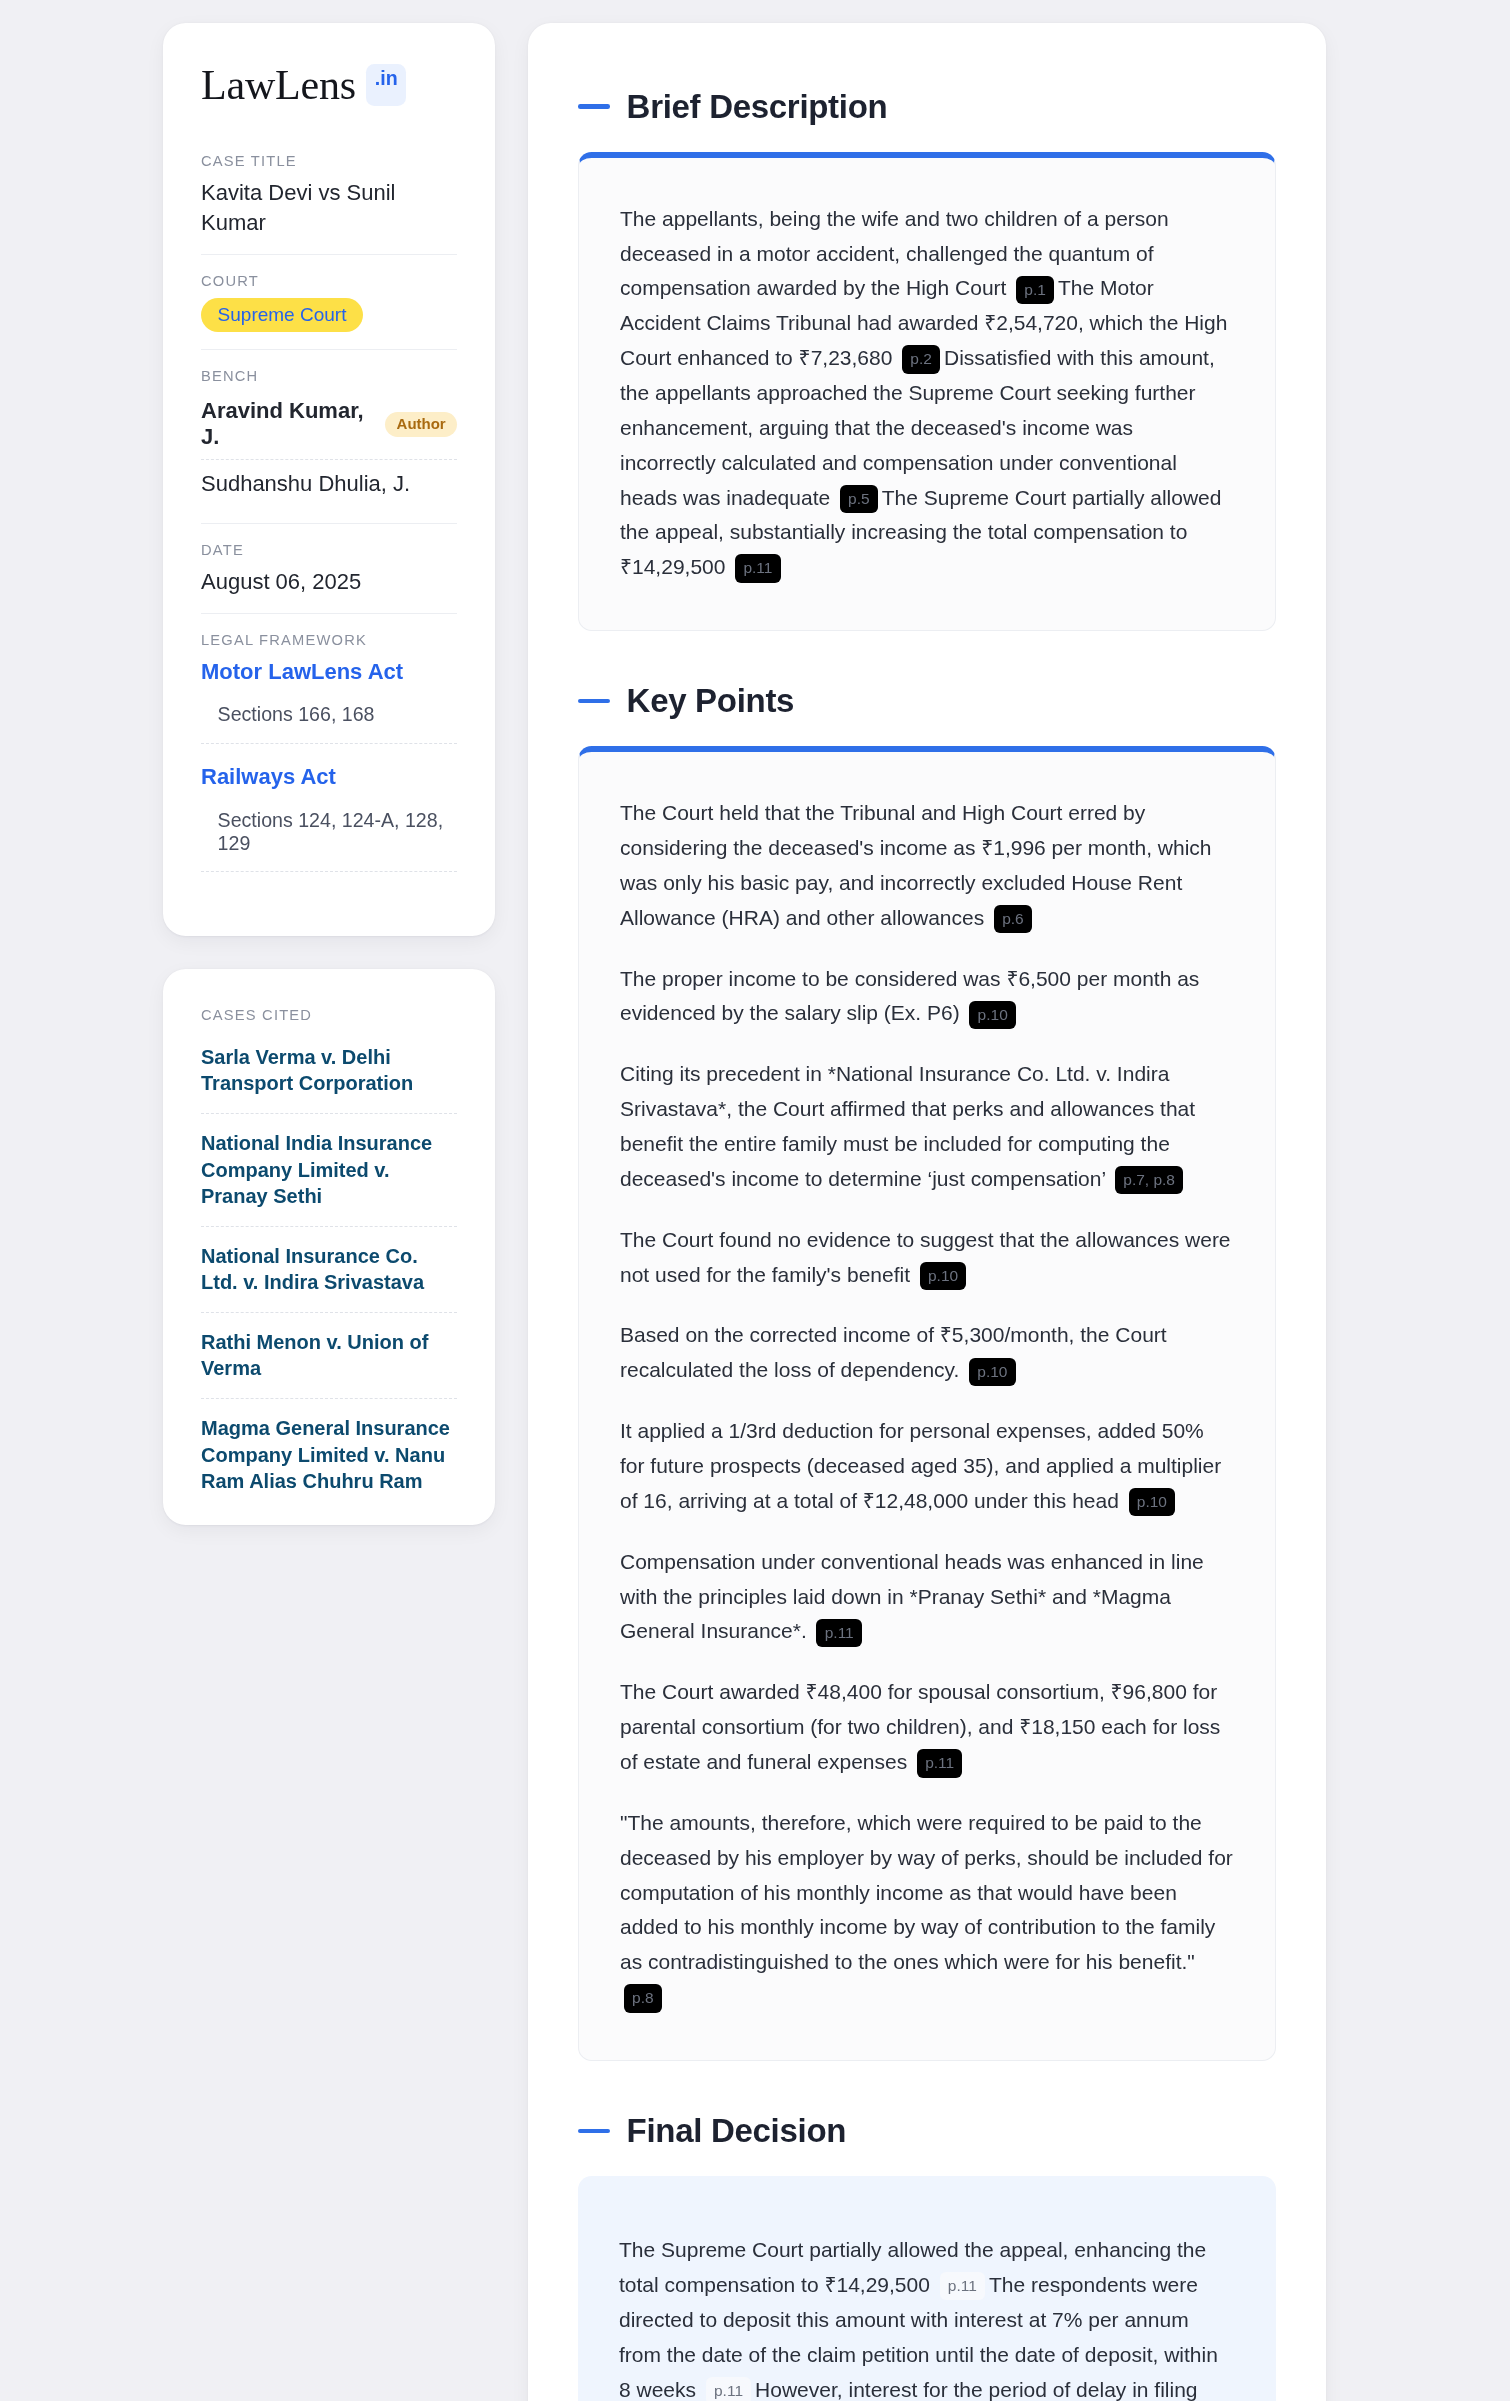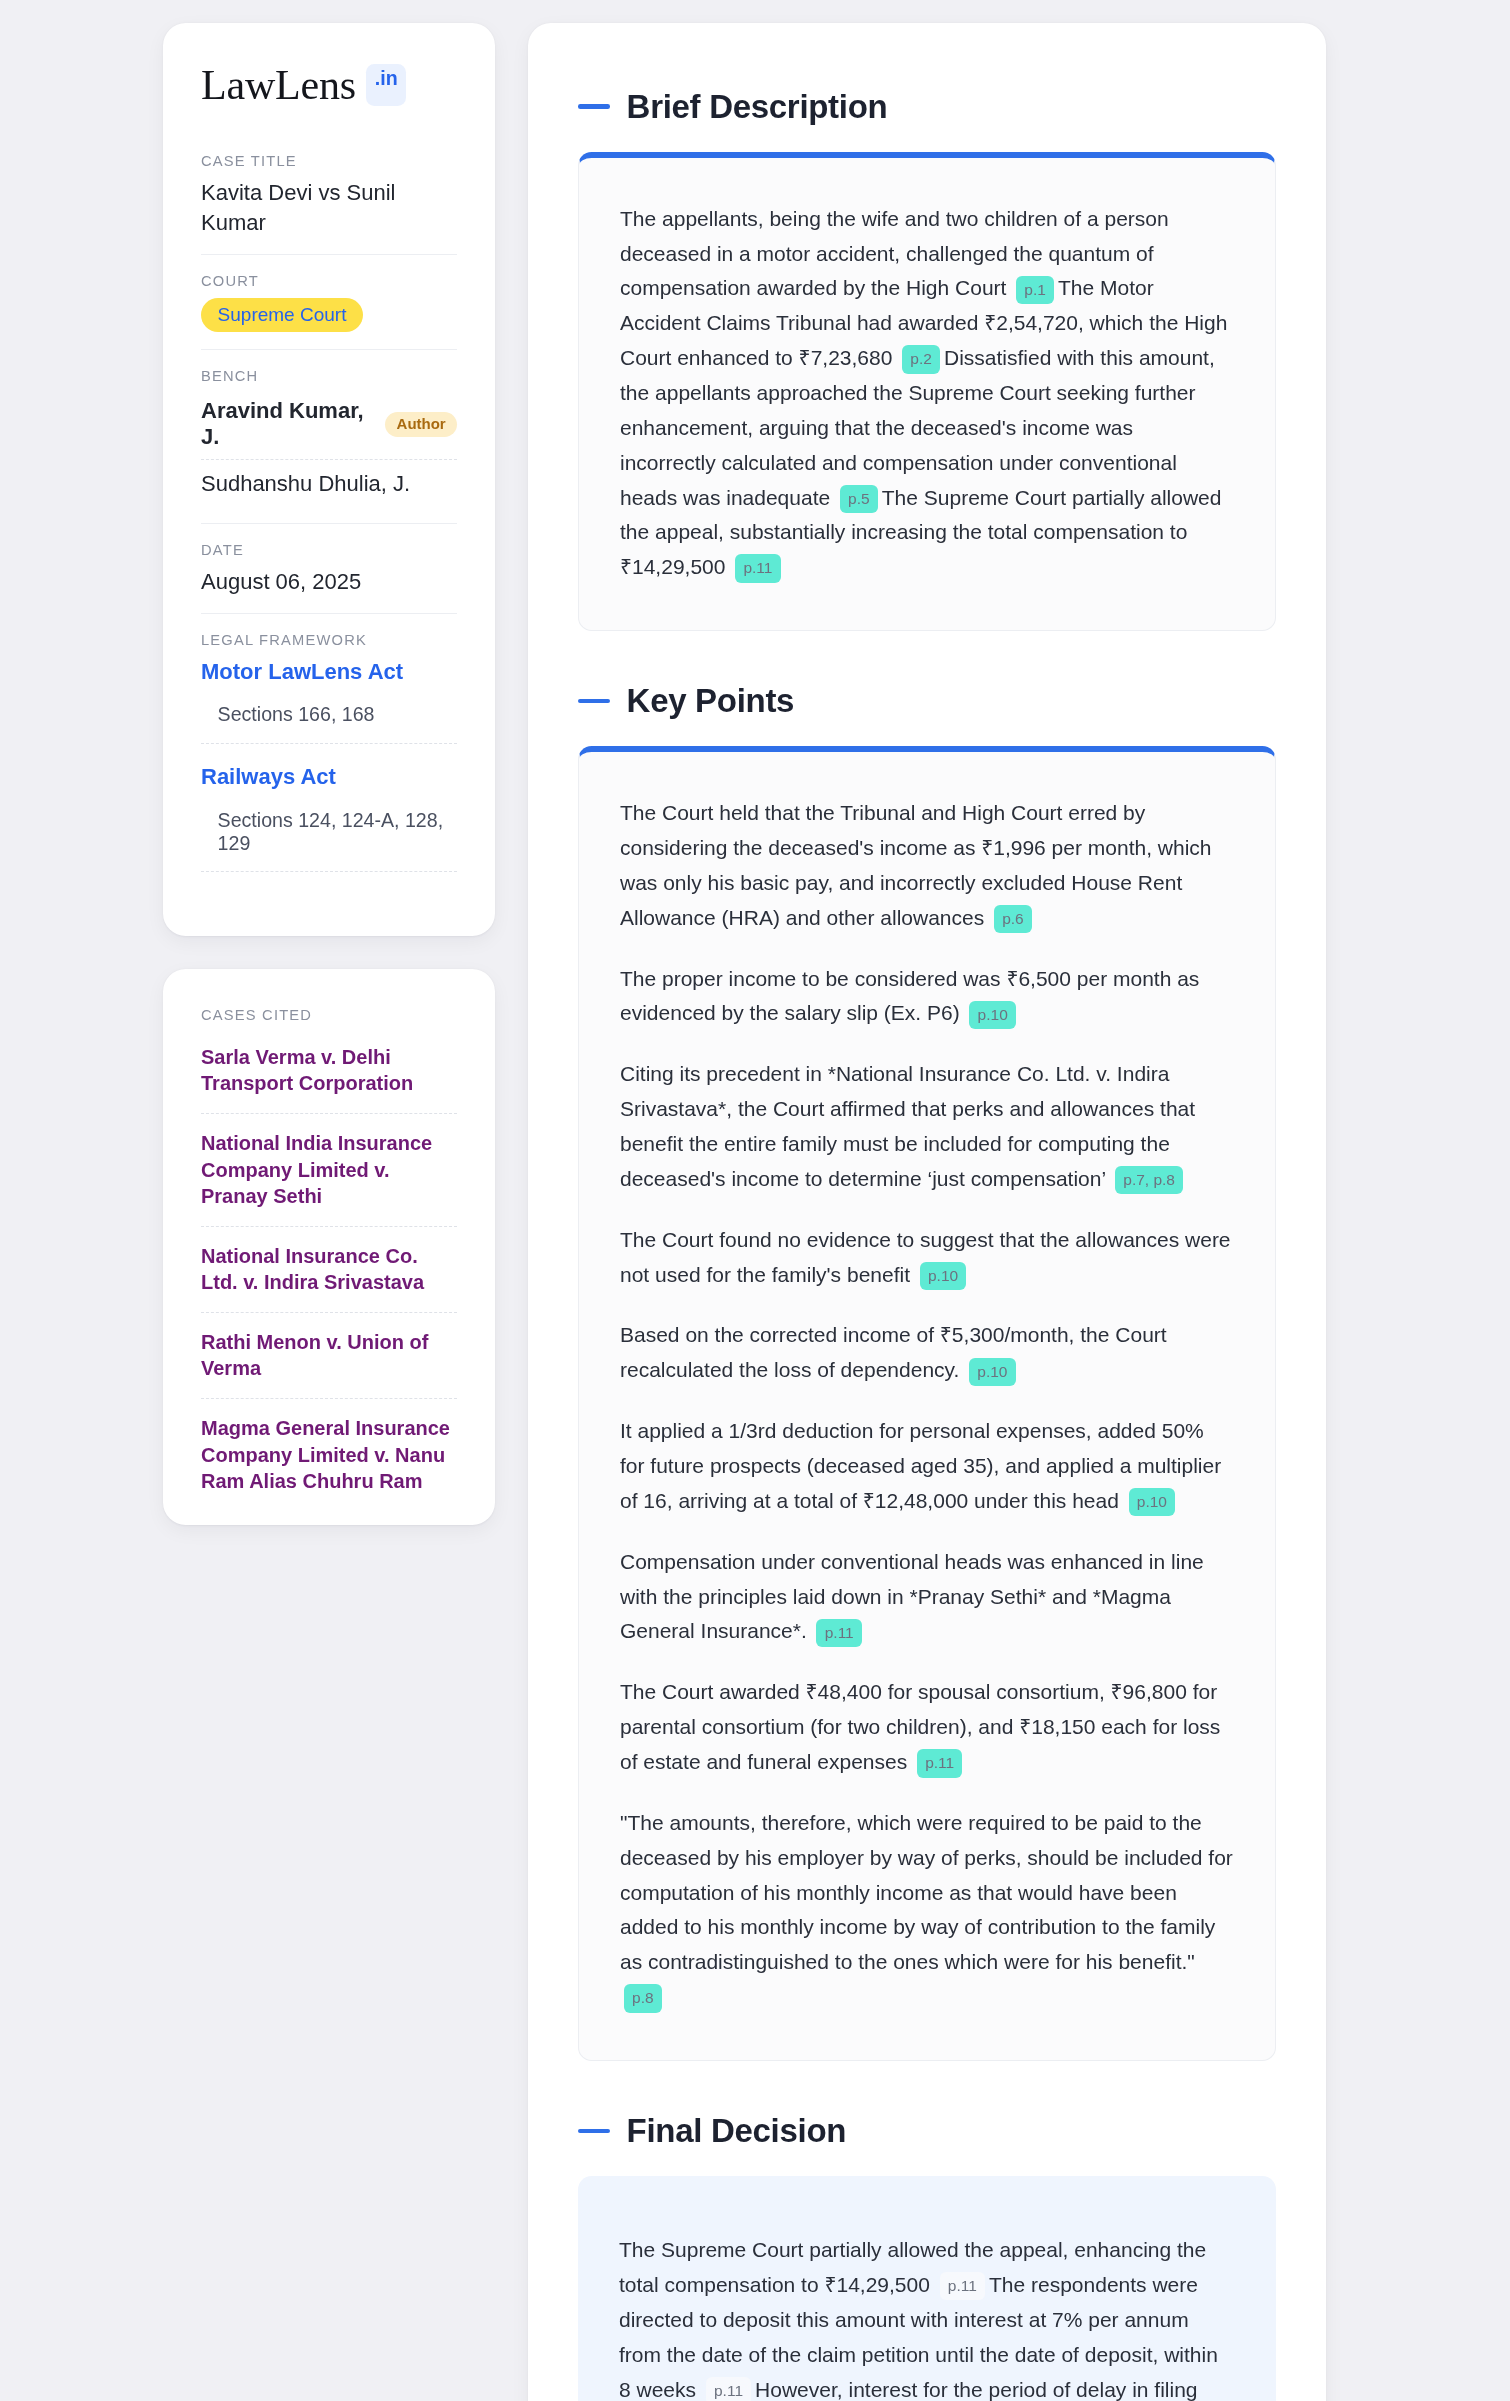--- a/index.html
+++ b/index.html
@@ -144,21 +144,21 @@
     font-size: 14.7px;
     letter-spacing: 1.2px;
     color: #8a909e;
     margin-bottom: 21px;
     text-transform: uppercase;
   }
   .case-item {
     font-size: 20px;
     font-weight: 700;
     line-height: 1.33;
-    color: #701a75;
+    color: #0c4a6e;
     padding-bottom: 16px;
     cursor: pointer;
   }
   .case-item + .case-item {
     border-top: 1.1px dashed #dfe2e8;
     padding-top: 16px;
   }
   .case-item:last-child { padding-bottom: 0; }
 
   
@@ -214,21 +214,21 @@
     font-size: 21px;
     line-height: 1.66;
     color: #2a2f3a;
     position: relative;
     z-index: 1;
   }
   .para + .para { margin-top: 26px; }
 
   .cite {
     display: inline-block;
-    background: #5eead4;
+    background: #000000;
     color: #6c727f;
     font-size: 15.5px;
     line-height: 1;
     border-radius: 6px;
     padding: 6px 8.3px 6.8px 8.3px;
     margin: 0 3.8px;
     vertical-align: 0.8px;
     cursor: pointer;
   }
   .decision .cite { background: #f7f9fd; }

